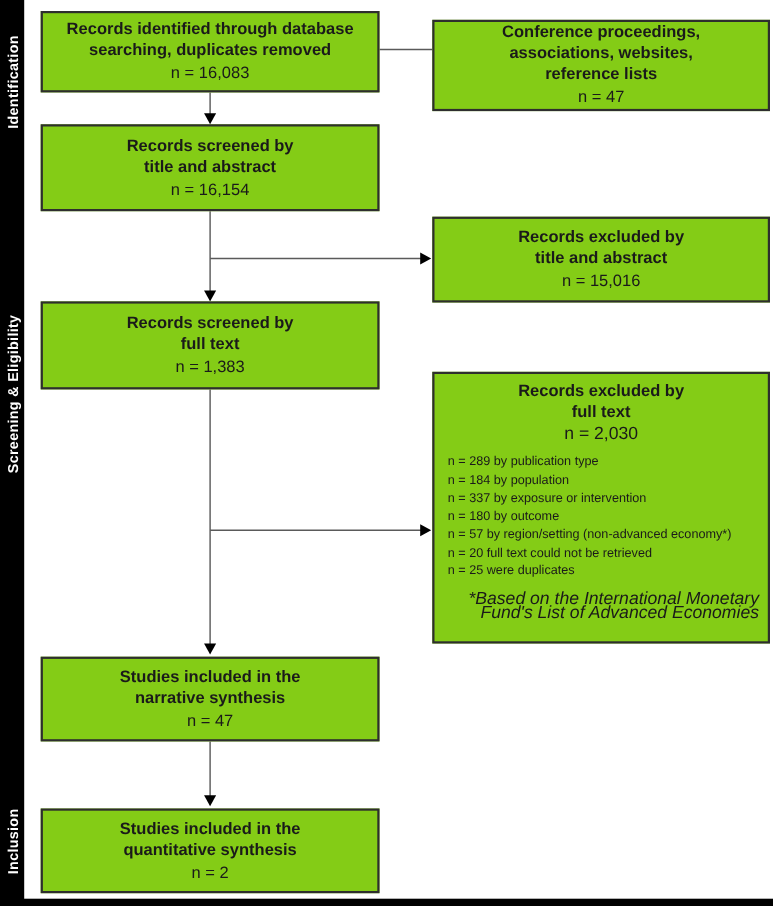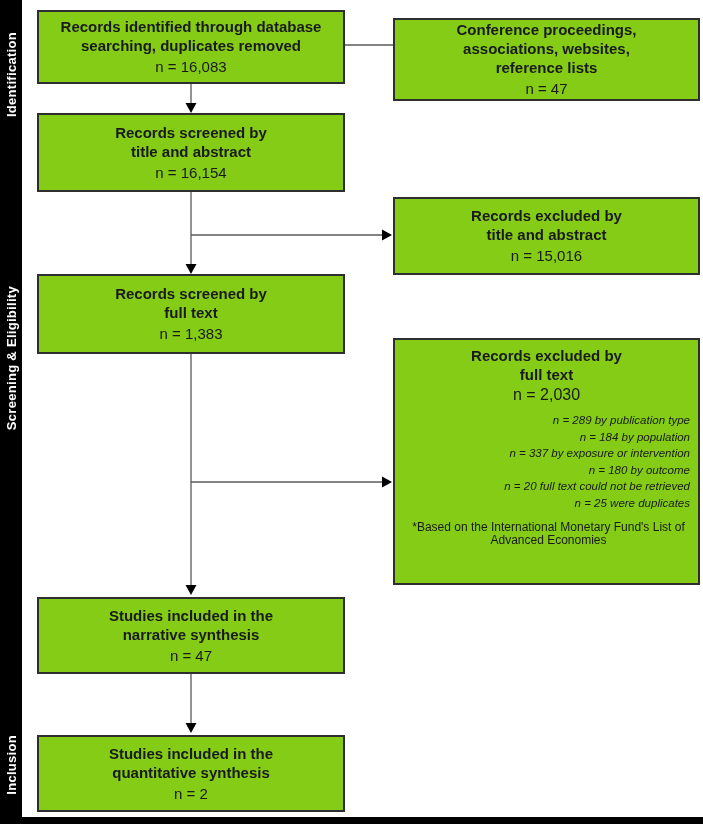--- a/index.html
+++ b/index.html
@@ -23,24 +23,24 @@
   .fbox{
     position:absolute;background:#84cc16;border:2px solid #2e2e2e;
     display:flex;flex-direction:column;align-items:center;justify-content:center;
     box-sizing:border-box;text-align:center;
   }
   .box-title{font-weight:bold;font-size:15px;line-height:19px;white-space:pre-line;}
   .box-count{font-size:15px;line-height:20px;margin-top:2px;}
   
   #excluded-fulltext{justify-content:flex-start;padding:6px 8px 4px 8px;}
   #excluded-fulltext .box-count{font-size:16px;margin-top:1px;}
-  .reason-list{width:100%;text-align:right;margin-top:7px;padding-left:4px;box-sizing:border-box;font-style:italic;}
+  .reason-list{width:100%;text-align:left;margin-top:7px;padding-left:4px;box-sizing:border-box;}
   .reason{font-size:11.5px;line-height:16.5px;}
   .footnote{
-    width:100%;text-align:center;font-size:12px;line-height:13px;
+    width:100%;text-align:right;font-style:italic;font-size:16px;line-height:13px;
     margin-top:10px;padding-left:4px;box-sizing:border-box;
   }
   svg.connectors{position:absolute;left:0;top:0;pointer-events:none;}
 </style>
 </head>
 <body>
 
 <div id="stage">
 
   <div class="side-strip"></div>
@@ -122,19 +122,20 @@
 
   <div class="fbox" id="excluded-fulltext" style="left:393px;top:338px;width:307px;height:247px;">
     <div class="box-title">Records excluded by
 full text</div>
     <div class="box-count">n = 2,030</div>
     <div class="reason-list">
         <div class="reason">n = 289 by publication type</div>
         <div class="reason">n = 184 by population</div>
         <div class="reason">n = 337 by exposure or intervention</div>
         <div class="reason">n = 180 by outcome</div>
+        <div class="reason">n = 57 by region/setting (non-advanced economy*)</div>
         <div class="reason">n = 20 full text could not be retrieved</div>
         <div class="reason">n = 25 were duplicates</div>
       </div>
     <div class="footnote">*Based on the International Monetary Fund's List of Advanced Economies</div>
   </div>
 
 </div>
 
 </body></html>

